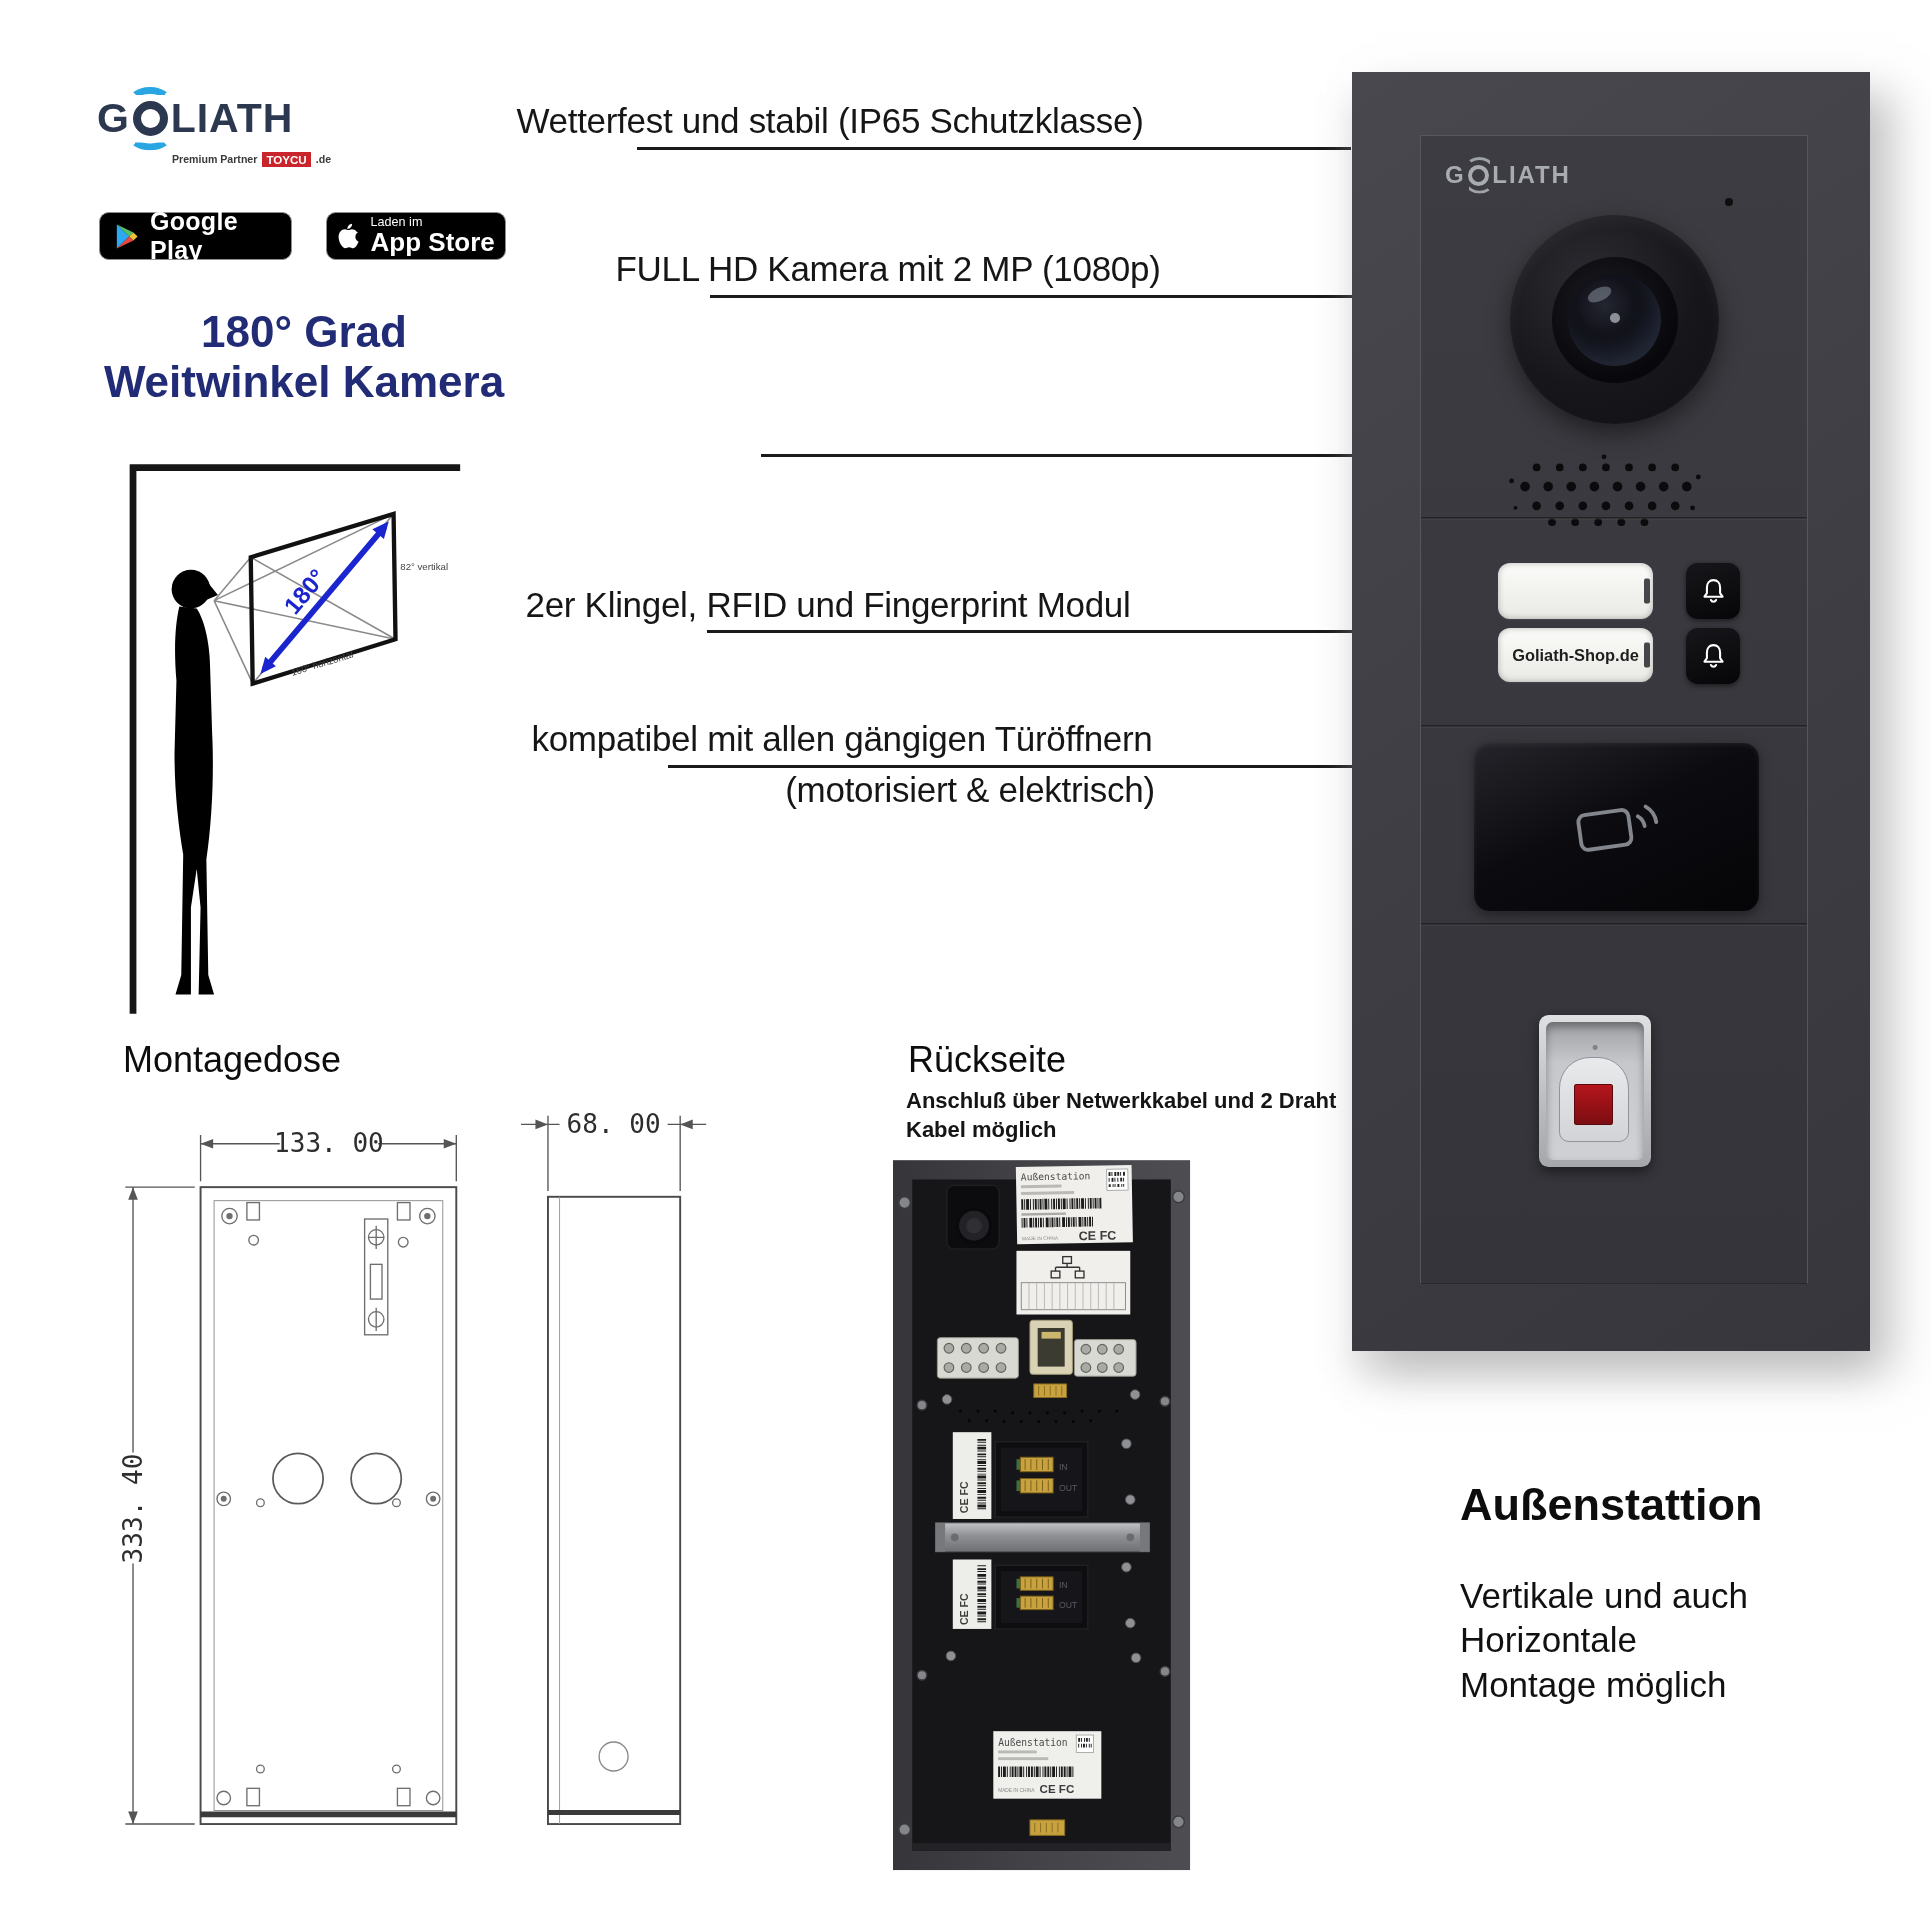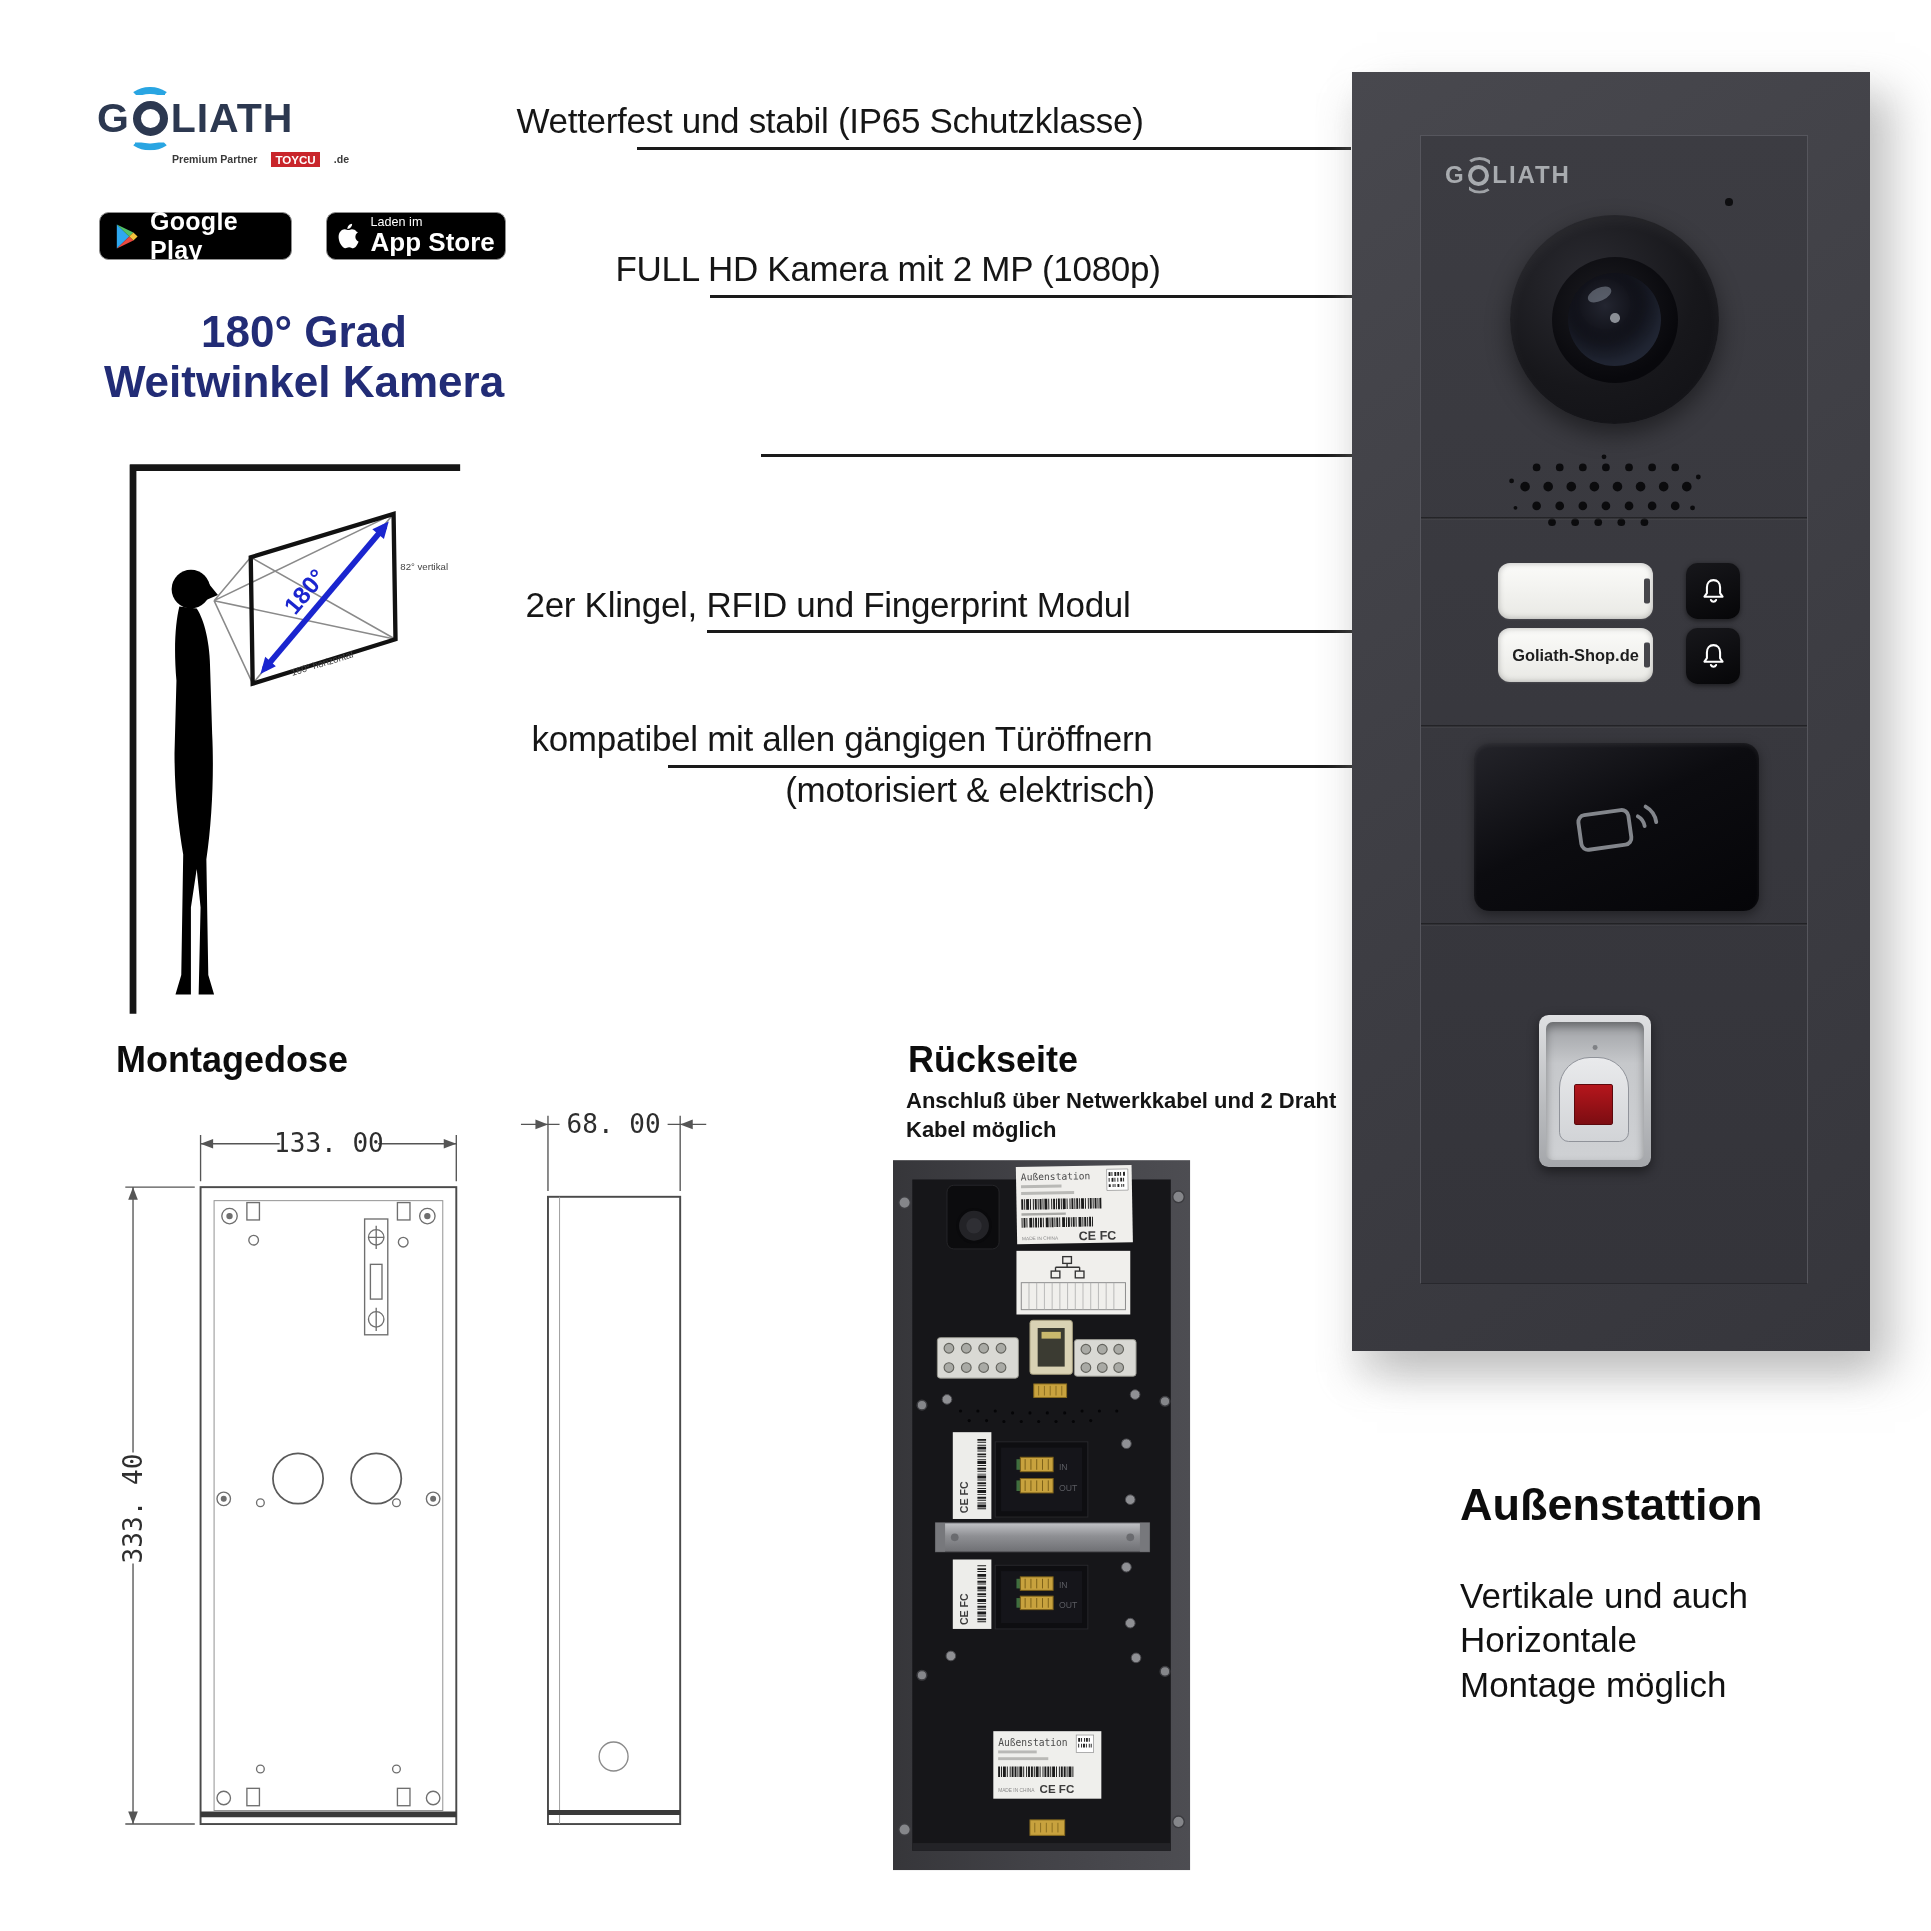--- a/index.html
+++ b/index.html
@@ -10,42 +10,42 @@
 
   
   .logo{position:absolute;left:97px;top:95px}
   .logo-row{display:flex;align-items:center;font-size:41px;font-weight:800;color:#2c3850;letter-spacing:1px}
   .logo-o{position:relative;display:inline-block;width:35px;height:35px;margin:0 2.9px}
   .logo-o i{display:block;position:absolute}
   .logo-o .ring{left:0;top:0;width:35px;height:35px;border:8.7px solid #2c3850;border-radius:50%}
   .logo-o .arc{left:-4.8px;width:44px;height:15.4px;border:7.7px solid #29a5e2;border-color:#29a5e2 transparent transparent transparent;border-radius:50%/100% 100% 0 0}
   .logo-o .a1{top:-14.5px}
   .logo-o .a2{bottom:-14.5px;transform:rotate(180deg)}
-  .logo-sub{margin:9.7px 0 0 75px;font-size:10.6px;font-weight:700;color:#3a3a3a;display:flex;align-items:center;gap:14px}
+  .logo-sub{margin:9.7px 0 0 75px;font-size:10.6px;font-weight:700;color:#3a3a3a;display:flex;align-items:center;gap:5px}
   .toycu{background:#c9252b;color:#fff;padding:1px 4px;font-size:11.6px;font-weight:800}
 
   
   .badge{position:absolute;top:212px;height:48px;background:#000;border:1.9px solid #8f8f8f;border-radius:9.7px;display:flex;align-items:center;color:#fff}
   .gp{left:99px;width:193px;padding-left:14.5px;gap:11.6px}
   .gp-label{font-size:25px;font-weight:600;letter-spacing:0.3px}
   .as{left:326px;width:180px;padding-left:8px;gap:10.6px}
   .as-text{display:flex;flex-direction:column;line-height:1.05}
   .as-top{font-size:12.6px}
   .as-label{font-size:26px;font-weight:600}
 
   
   .headline{position:absolute;left:304px;transform:translateX(-50%);font-size:44px;font-weight:700;color:#222c76;white-space:nowrap}
   .h1{top:307px}.h2{top:357px}
 
   
   .callout{position:absolute;transform:translateX(-50%);font-size:35px;color:#161616;white-space:nowrap;letter-spacing:-0.3px}
   .callout-line{position:absolute;height:2.9px;background:#1a1a1a}
 
   
-  .sec-title{position:absolute;font-size:36px;font-weight:700;color:#0d0d0d}
+  .sec-title{position:absolute;font-size:36px;font-weight:400;color:#0d0d0d}
   .rs-sub{position:absolute;left:906px;top:1087px;width:434px;font-size:22px;font-weight:700;color:#151515;line-height:1.3}
   .out-title{position:absolute;left:1460px;top:1479px;font-size:45px;font-weight:700;color:#0d0d0d}
   .out-line{position:absolute;left:1460px;font-size:35px;color:#111;white-space:nowrap}
 
   
   .device{position:absolute;left:1352px;top:72px;width:518px;height:1279px;
     background:linear-gradient(145deg,#48484e,#3d3d43 55%,#36363c);
     box-shadow:25px 21px 41px rgba(150,150,150,.5),-3.9px 27px 31px rgba(175,175,175,.3)}
   .panel{position:absolute;left:68px;top:63px;width:388px;height:1149px;
     background:linear-gradient(180deg,#3c3c42,#34343a);

